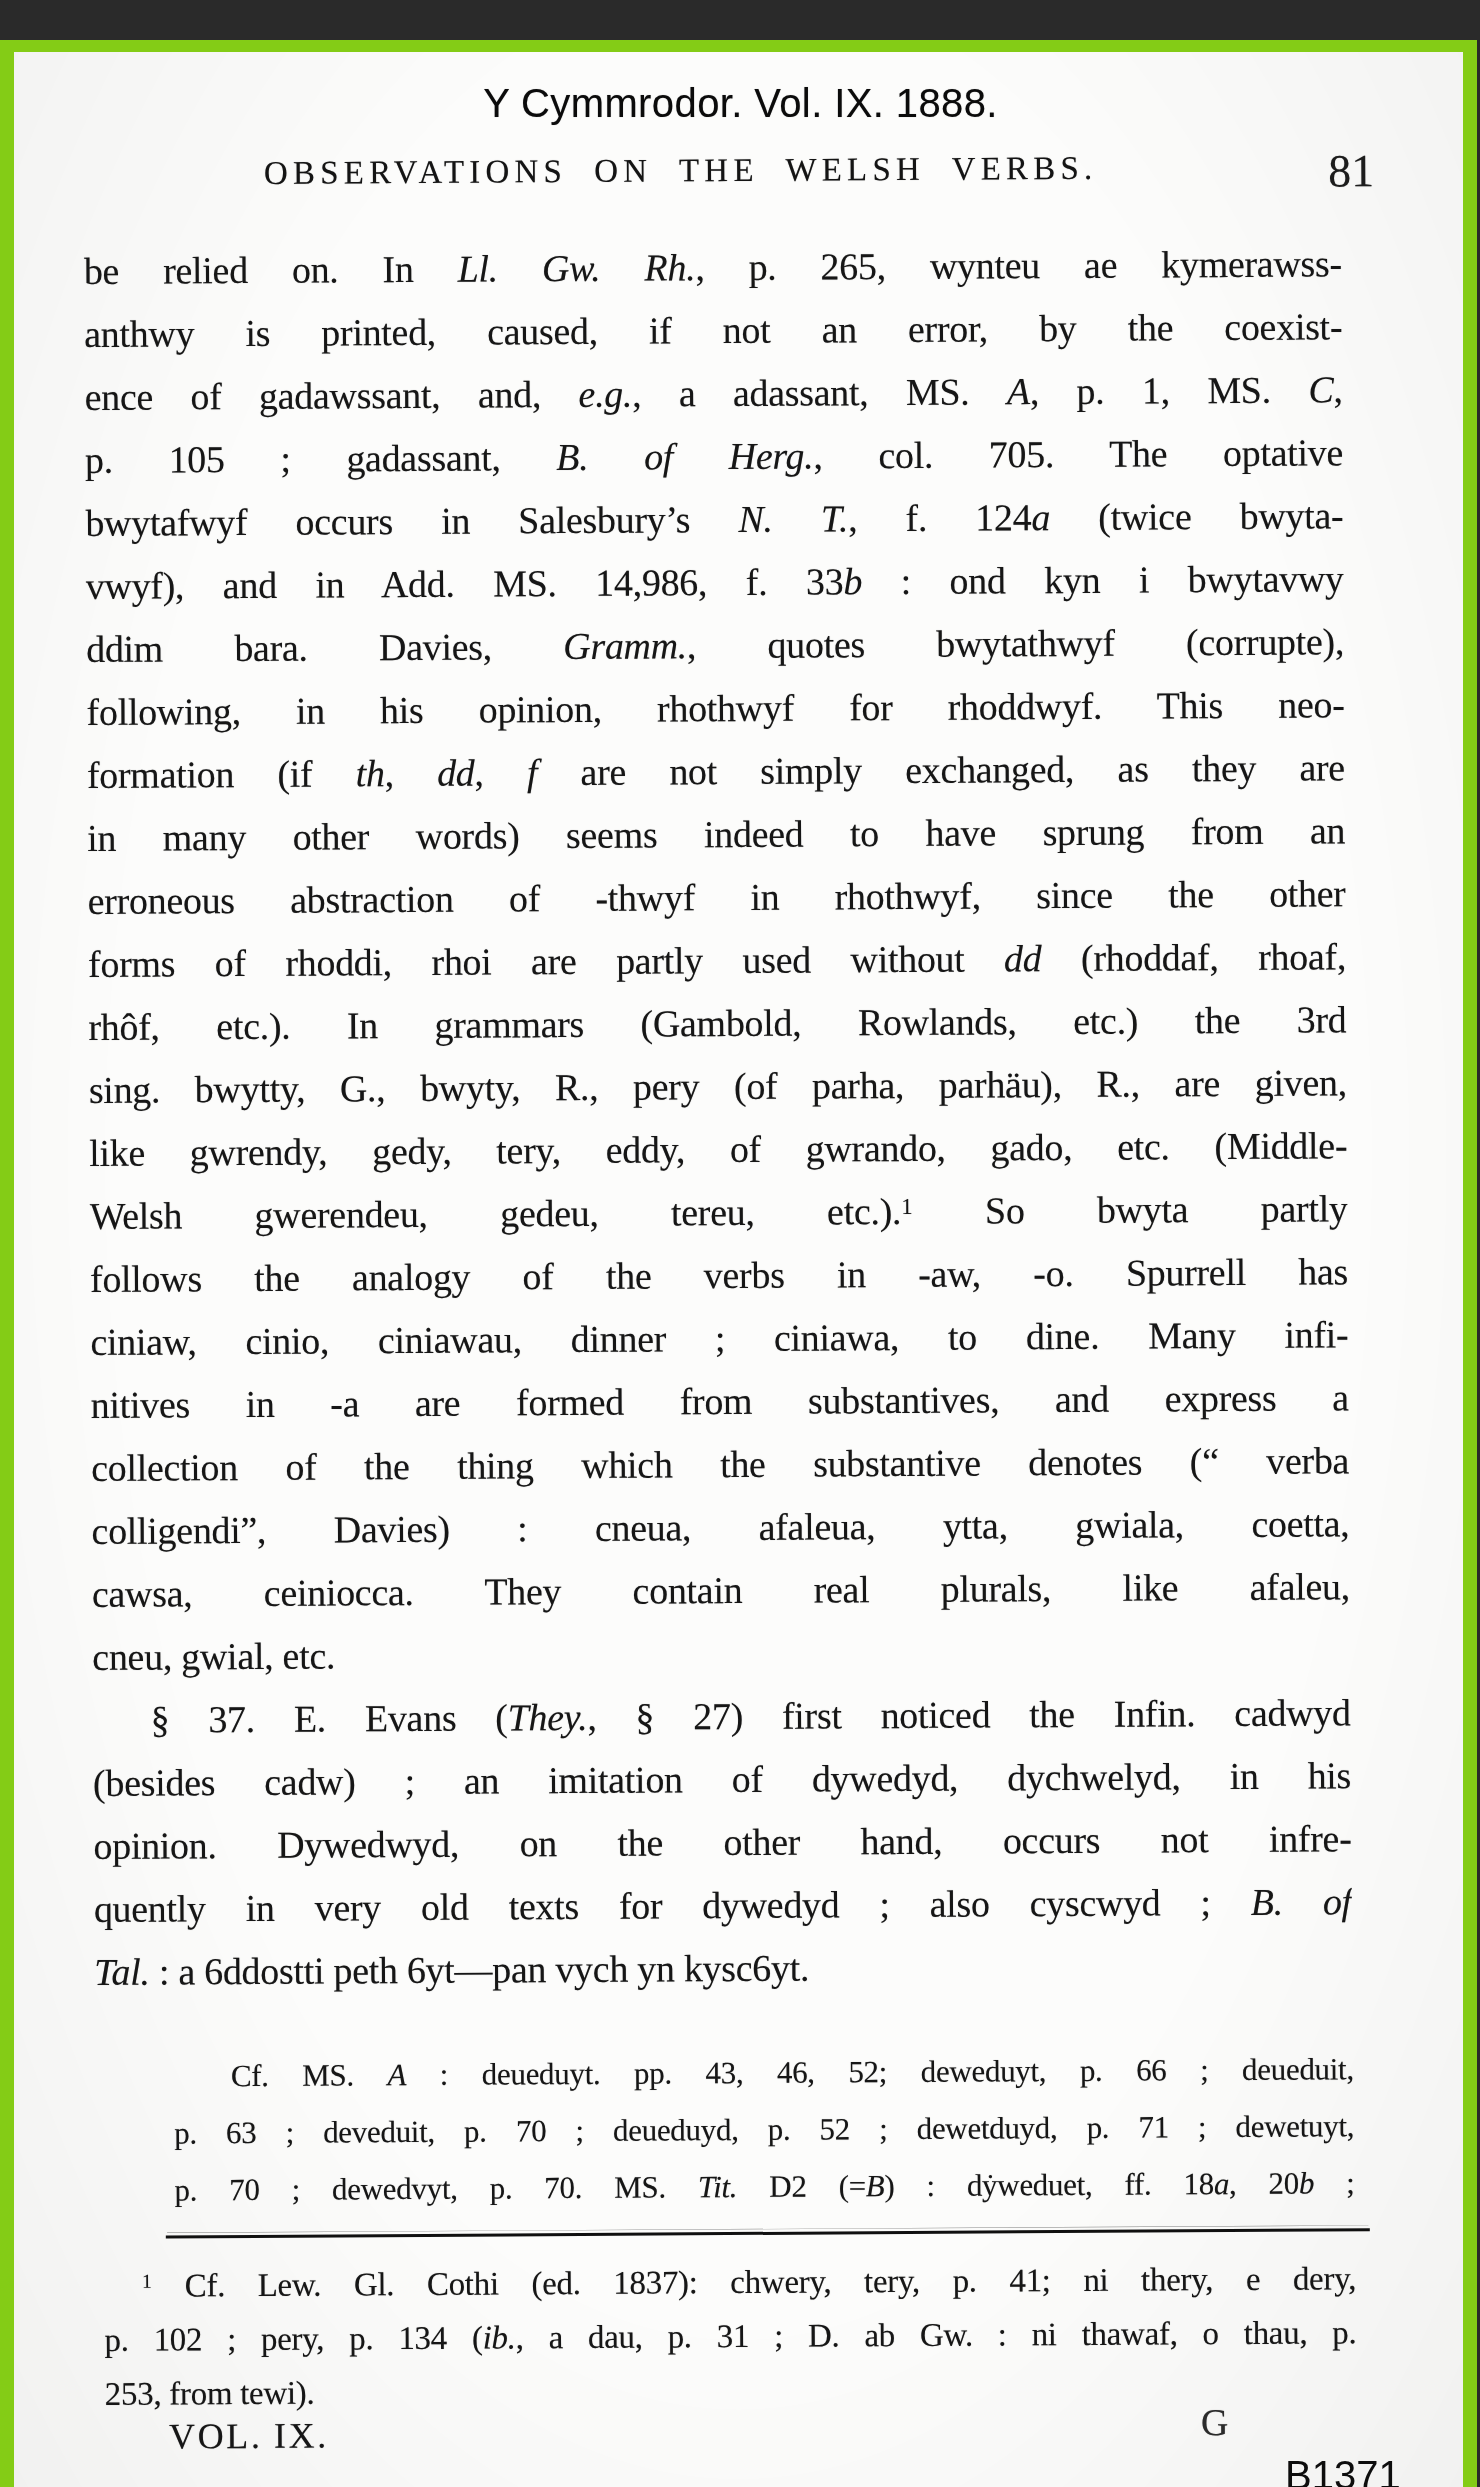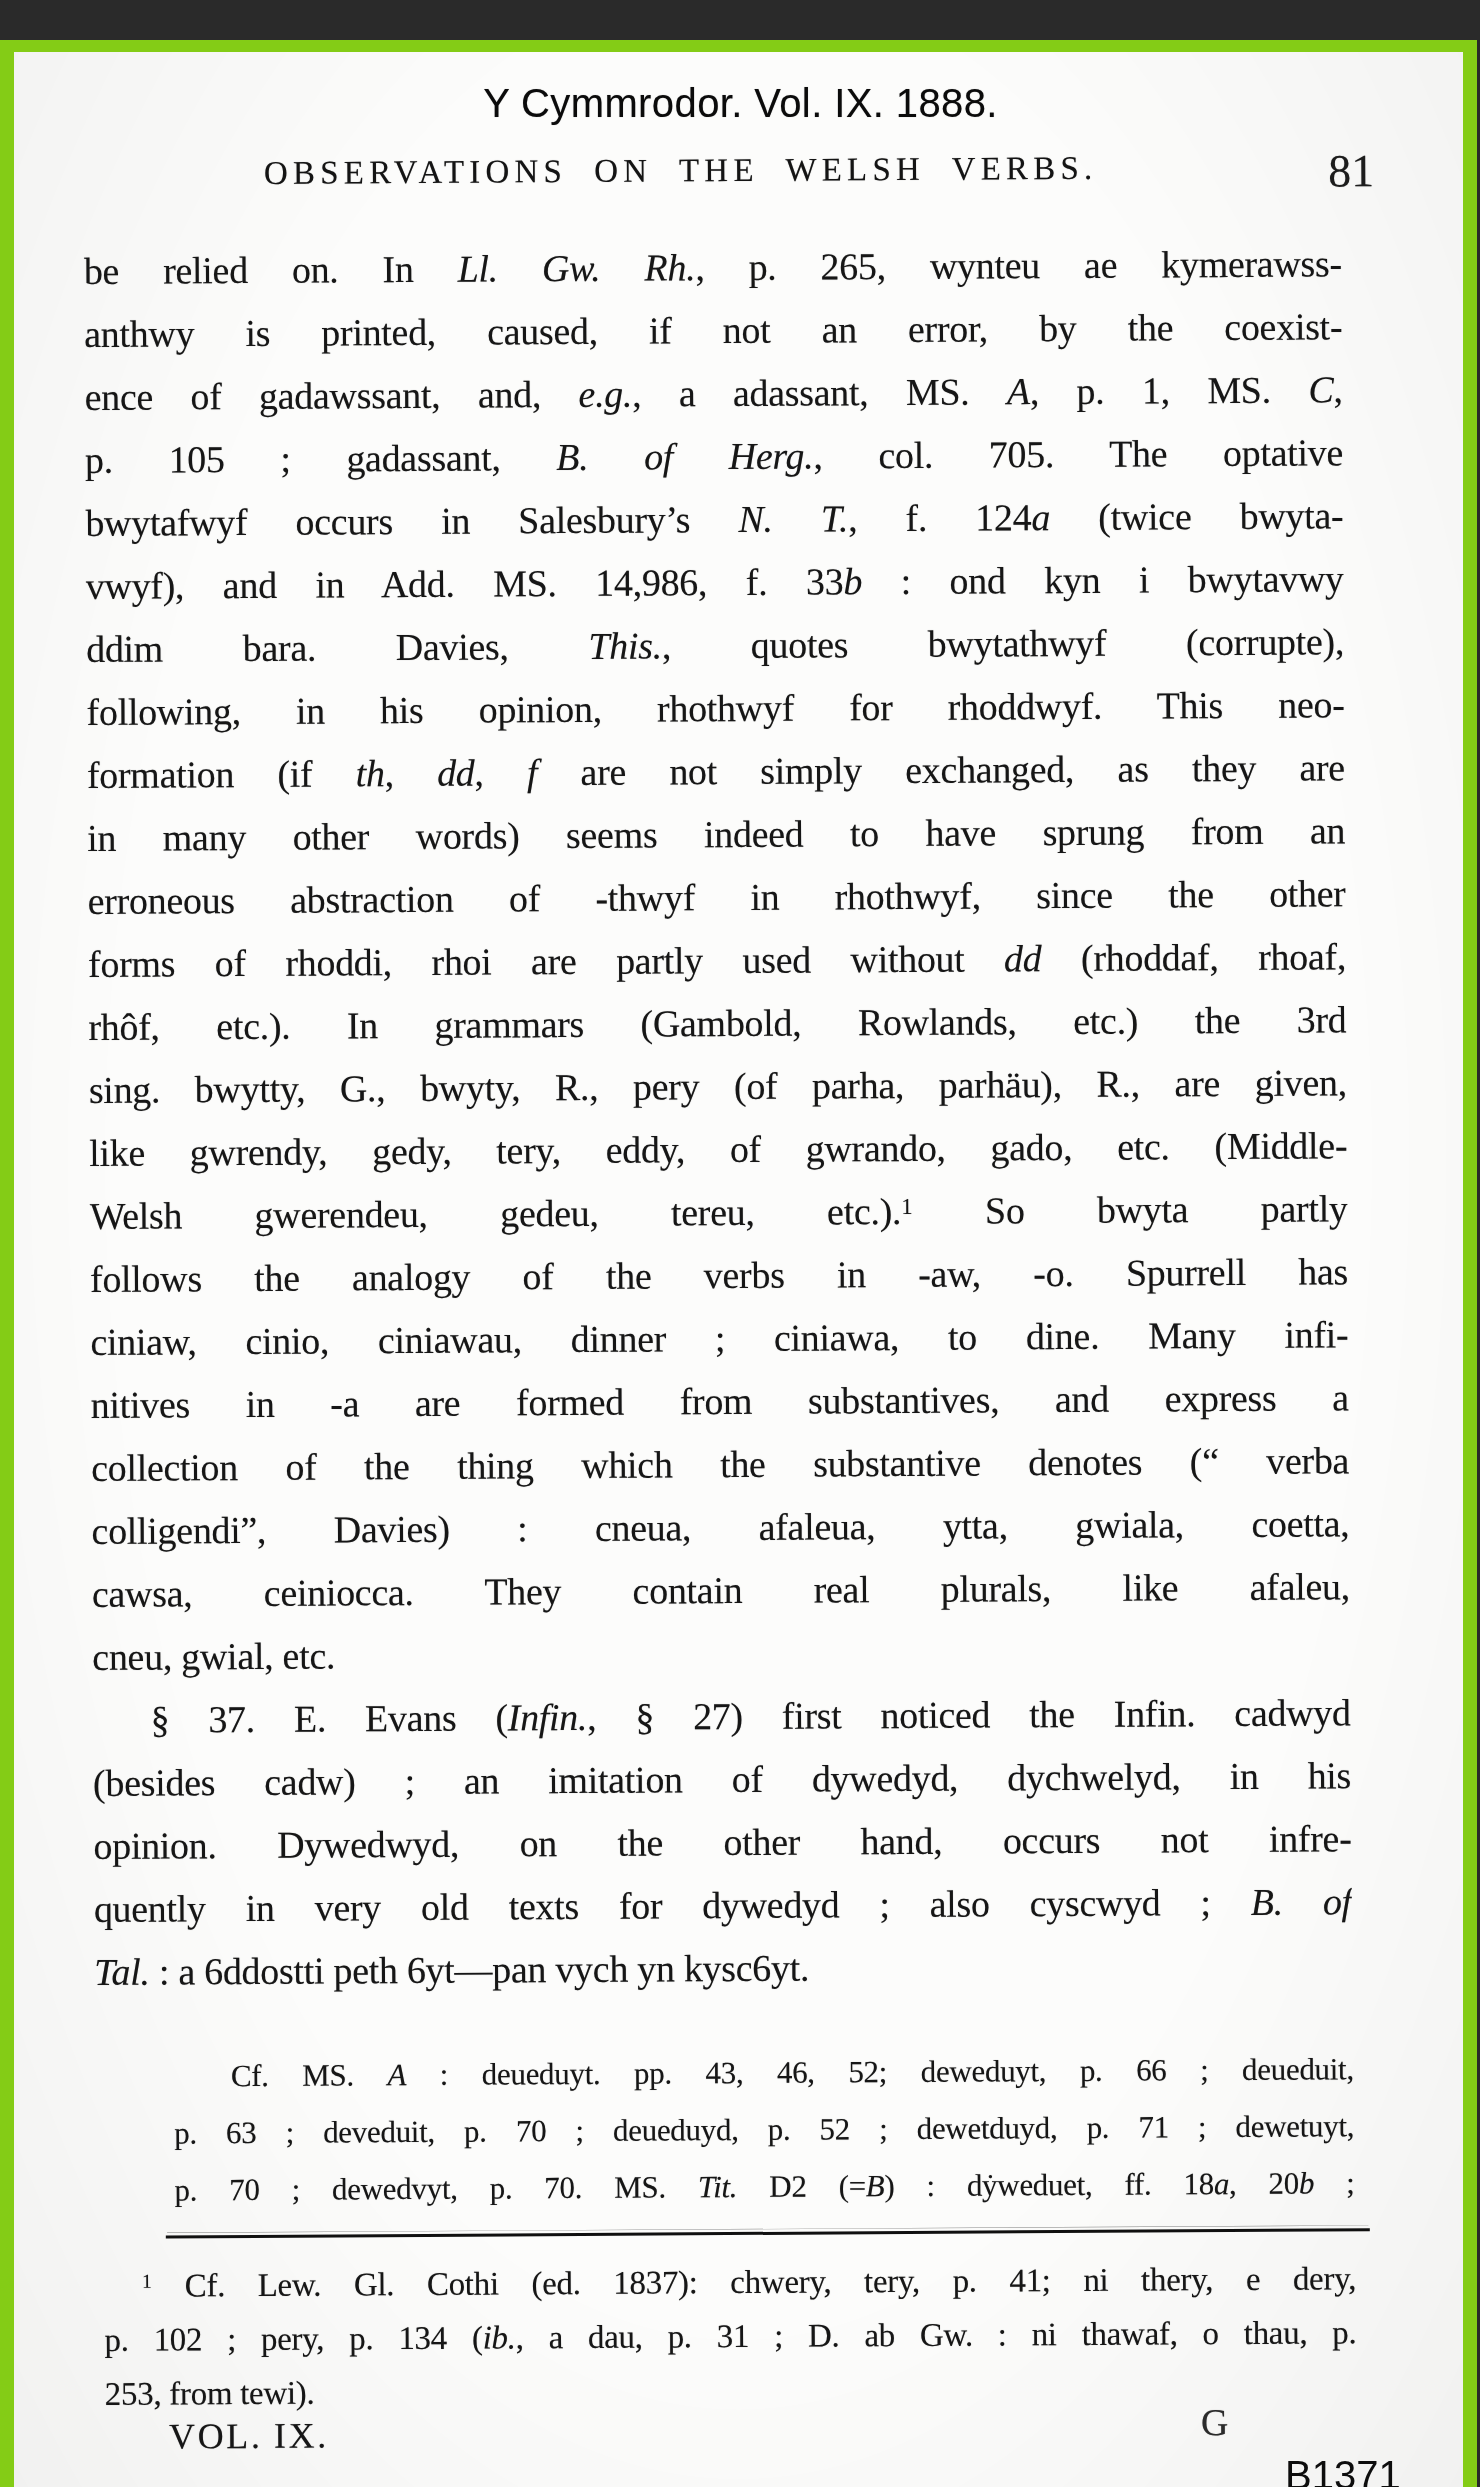--- a/index.html
+++ b/index.html
@@ -111,38 +111,38 @@
 
     <div class="page-number ink">81</div>
 
     <div class="textcol body-block ink">
         <div class="line just"><span>be relied on.   In </span><span class="it">Ll. Gw. Rh.</span><span>, p. 265, wynteu ae kymerawss-</span></div>
         <div class="line just"><span>anthwy is printed, caused, if not an error, by the coexist-</span></div>
         <div class="line just"><span>ence of gadawssant, and, </span><span class="it">e.g.</span><span>, a adassant, MS. </span><span class="it">A</span><span>, p. 1, MS. </span><span class="it">C</span><span>,</span></div>
         <div class="line just"><span>p. 105 ; gadassant, </span><span class="it">B. of Herg.</span><span>, col. 705.   The optative</span></div>
         <div class="line just"><span>bwytafwyf occurs in Salesbury’s </span><span class="it">N. T.</span><span>, f. 124</span><span class="it">a</span><span> (twice bwyta-</span></div>
         <div class="line just"><span>vwyf), and in Add. MS. 14,986, f. 33</span><span class="it">b</span><span> : ond kyn i bwytavwy</span></div>
-        <div class="line just"><span>ddim bara.   Davies, </span><span class="it">This.</span><span>, quotes bwytathwyf (corrupte),</span></div>
+        <div class="line just"><span>ddim bara.   Davies, </span><span class="it">Gramm.</span><span>, quotes bwytathwyf (corrupte),</span></div>
         <div class="line just"><span>following, in his opinion, rhothwyf for rhoddwyf.   This neo-</span></div>
         <div class="line just"><span>formation (if </span><span class="it">th</span><span>, </span><span class="it">dd</span><span>, </span><span class="it">f</span><span> are not simply exchanged, as they are</span></div>
         <div class="line just"><span>in many other words) seems indeed to have sprung from an</span></div>
         <div class="line just"><span>erroneous abstraction of -thwyf in rhothwyf, since the other</span></div>
         <div class="line just"><span>forms of rhoddi, rhoi are partly used without </span><span class="it">dd</span><span> (rhoddaf, rhoaf,</span></div>
         <div class="line just"><span>rhôf, etc.).   In grammars (Gambold, Rowlands, etc.) the 3rd</span></div>
         <div class="line just"><span>sing. bwytty, G., bwyty, R., pery (of parha, parhäu), R., are given,</span></div>
         <div class="line just"><span>like gwrendy, gedy, tery, eddy, of gwrando, gado, etc. (Middle-</span></div>
         <div class="line just"><span>Welsh gwerendeu, gedeu, tereu, etc.).</span><span class="sup">1</span><span>   So bwyta partly</span></div>
         <div class="line just"><span>follows the analogy of the verbs in -aw, -o.   Spurrell has</span></div>
         <div class="line just"><span>ciniaw, cinio, ciniawau, dinner ; ciniawa, to dine.   Many infi-</span></div>
         <div class="line just"><span>nitives in -a are formed from substantives, and express a</span></div>
         <div class="line just"><span>collection of the thing which the substantive denotes (“ verba</span></div>
         <div class="line just"><span>colligendi”, Davies) :  cneua,  afaleua,  ytta,  gwiala,  coetta,</span></div>
         <div class="line just"><span>cawsa, ceiniocca.   They contain real plurals, like afaleu,</span></div>
         <div class="line"><span>cneu, gwial, etc.</span></div>
-        <div class="line just ind"><span>§ 37. E. Evans (</span><span class="it">Infin.</span><span>, § 27) first noticed the Infin. cadwyd</span></div>
+        <div class="line just ind"><span>§ 37. E. Evans (</span><span class="it">They.</span><span>, § 27) first noticed the Infin. cadwyd</span></div>
         <div class="line just"><span>(besides cadw) ; an imitation of dywedyd, dychwelyd, in his</span></div>
         <div class="line just"><span>opinion.   Dywedwyd, on the other hand, occurs not infre-</span></div>
         <div class="line just"><span>quently in very old texts for dywedyd ; also cyscwyd ; </span><span class="it">B. of</span></div>
         <div class="line"><span class="it">Tal.</span><span> : a 6ddostti peth 6yt—pan vych yn kysc6yt.</span></div>
       </div>
 
     <div class="textcol citation-block ink">
         <div class="line just ind"><span>Cf. MS. </span><span class="it">A</span><span> : deueduyt. pp. 43, 46, 52; deweduyt, p. 66 ;  deueduit,</span></div>
         <div class="line just"><span>p. 63 ; deveduit, p. 70 ; deueduyd, p. 52 ; dewetduyd, p. 71 ;  dewetuyt,</span></div>
         <div class="line just"><span>p. 70 ; dewedvyt, p. 70.  MS. </span><span class="it">Tit.</span><span> D2 (=</span><span class="it">B</span><span>) : dẏweduet, ff. 18</span><span class="it">a</span><span>, 20</span><span class="it">b</span><span> ;</span></div>

